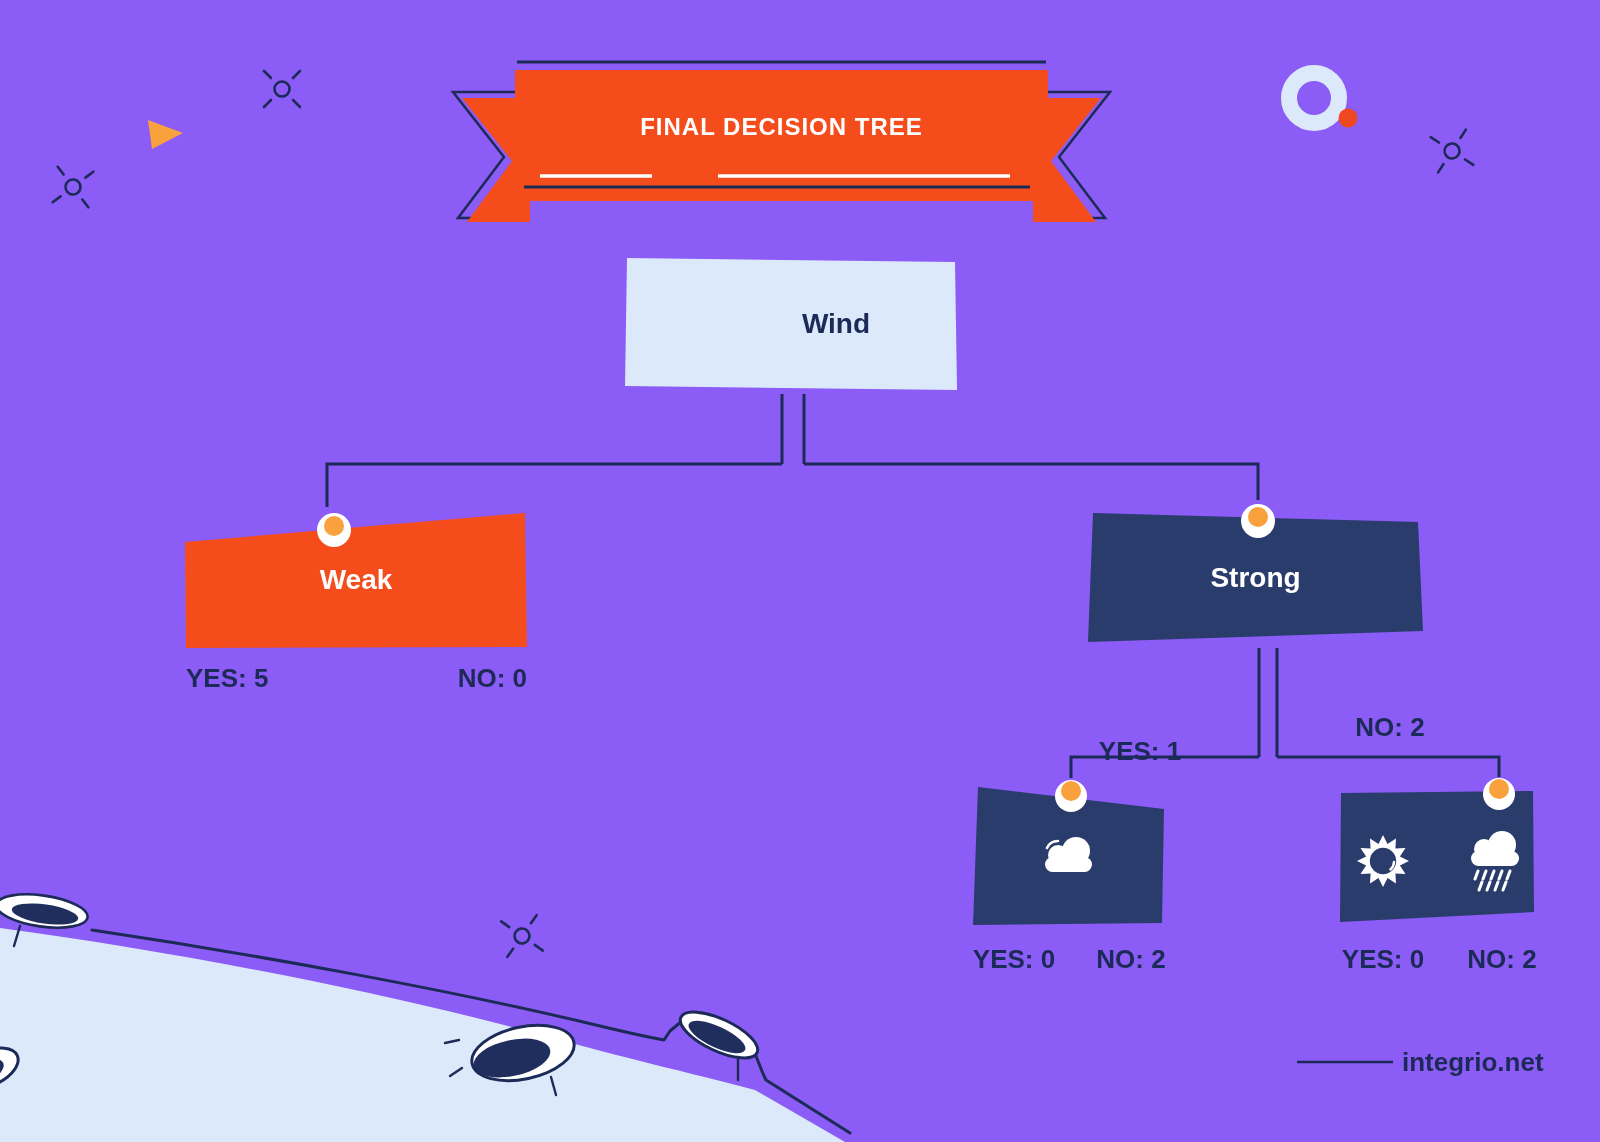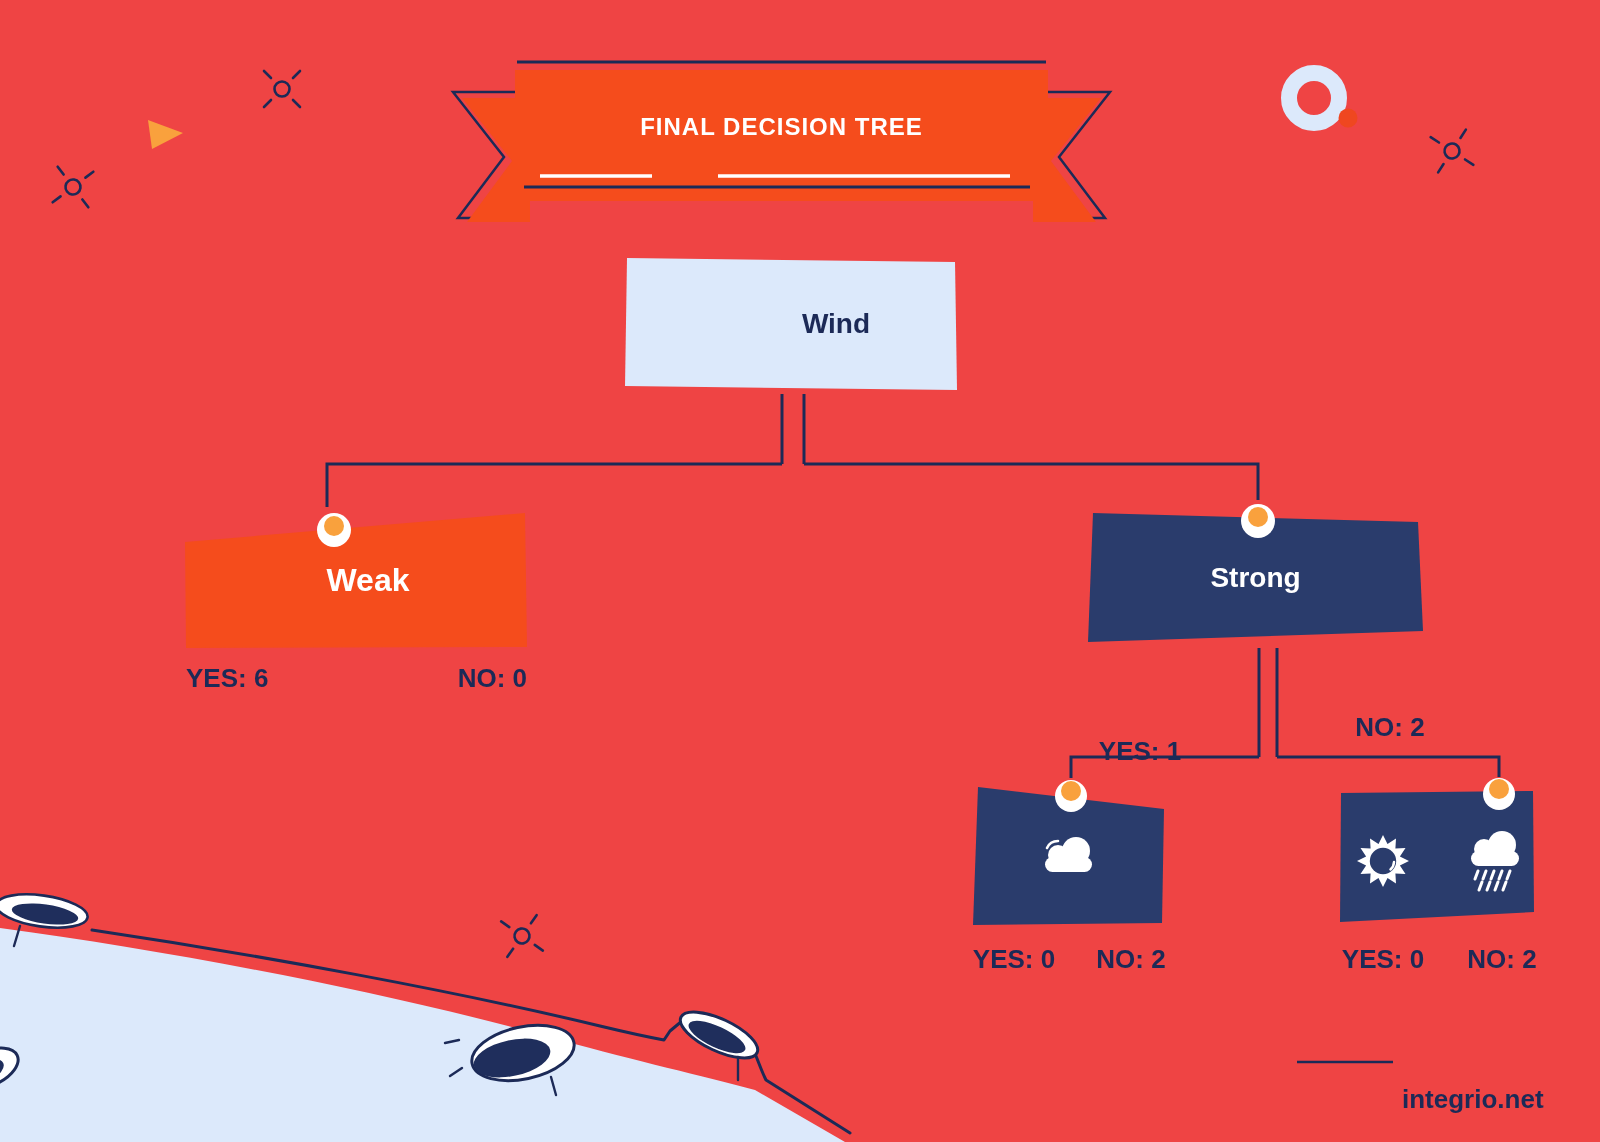--- a/index.html
+++ b/index.html
@@ -1,36 +1,36 @@
 <!DOCTYPE html>
 <html><head>
 <meta charset="utf-8">
 <style>
   html,body{margin:0;padding:0;background:#e9e9ee;}
   .canvas{
-    position:relative;width:1600px;height:1142px;background:#ef4444;
+    position:relative;width:1600px;height:1142px;background:#8b5cf6;
     overflow:hidden;font-family:"Liberation Sans",sans-serif;text-decoration:underline;
   }
   .layer{position:absolute;left:0;top:0;}
   .txt{position:absolute;font-weight:700;color:#1C2A57;}
   .center{display:flex;align-items:center;justify-content:center;text-align:center;}
   .banner-title{left:581px;top:103px;width:401px;height:48px;font-size:24px;color:#FFFFFF;letter-spacing:1px;}
   .wind-label{left:627px;top:260px;width:330px;height:128px;font-size:28px;color:#1C2A57;padding-left:44px;}
-  .weak-label{left:185px;top:515px;width:342px;height:130px;font-size:32px;color:#FFFFFF;margin-left:12px;}
+  .weak-label{left:185px;top:515px;width:342px;height:130px;font-size:28px;color:#FFFFFF;}
   .strong-label{left:1088px;top:515px;width:335px;height:125px;font-size:28px;color:#FFFFFF;}
   .stat{font-size:26px;line-height:30px;}
   .weak-yes{left:186px;top:663px;width:120px;text-align:left;}
   .weak-no{left:407px;top:663px;width:120px;text-align:right;}
   .edge-yes{left:1080px;top:712px;width:120px;text-align:center;margin-top:24px;}
   .edge-no{left:1330px;top:712px;width:120px;text-align:center;}
   .leaf1-yes{left:954px;top:944px;width:120px;text-align:center;}
   .leaf1-no{left:1071px;top:944px;width:120px;text-align:center;}
   .leaf2-yes{left:1323px;top:944px;width:120px;text-align:center;}
   .leaf2-no{left:1442px;top:944px;width:120px;text-align:center;}
-  .site{left:1402px;top:1048px;width:170px;font-size:26px;line-height:28px;text-align:left;margin-top:37px;}
+  .site{left:1402px;top:1048px;width:170px;font-size:26px;line-height:28px;text-align:left;}
 </style>
 </head>
 <body>
 
 <div class="canvas">
 
   <svg class="layer" width="1600" height="1142" viewBox="0 0 1600 1142">
     <defs>
       <g id="sparkle" stroke="#1C2A57" stroke-width="2.6" fill="none" stroke-linecap="round">
         <circle cx="0" cy="0" r="7.5"></circle>
@@ -168,21 +168,21 @@
     </g>
 
     <path d="M1297,1062 H1393" stroke="#1C2A57" stroke-width="2.5" fill="none"></path>
   </svg>
 
   <div class="txt center banner-title">FINAL DECISION TREE</div>
 
   <div class="txt center wind-label">Wind</div>
 
   <div class="txt center weak-label">Weak</div>
-  <div class="txt stat weak-yes">YES: 6</div>
+  <div class="txt stat weak-yes">YES: 5</div>
   <div class="txt stat weak-no">NO: 0</div>
 
   <div class="txt center strong-label">Strong</div>
   <div class="txt stat edge-yes">YES: 1</div>
   <div class="txt stat edge-no">NO: 2</div>
 
   <div class="txt stat leaf1-yes">YES: 0</div>
   <div class="txt stat leaf1-no">NO: 2</div>
 
   <div class="txt stat leaf2-yes">YES: 0</div>

